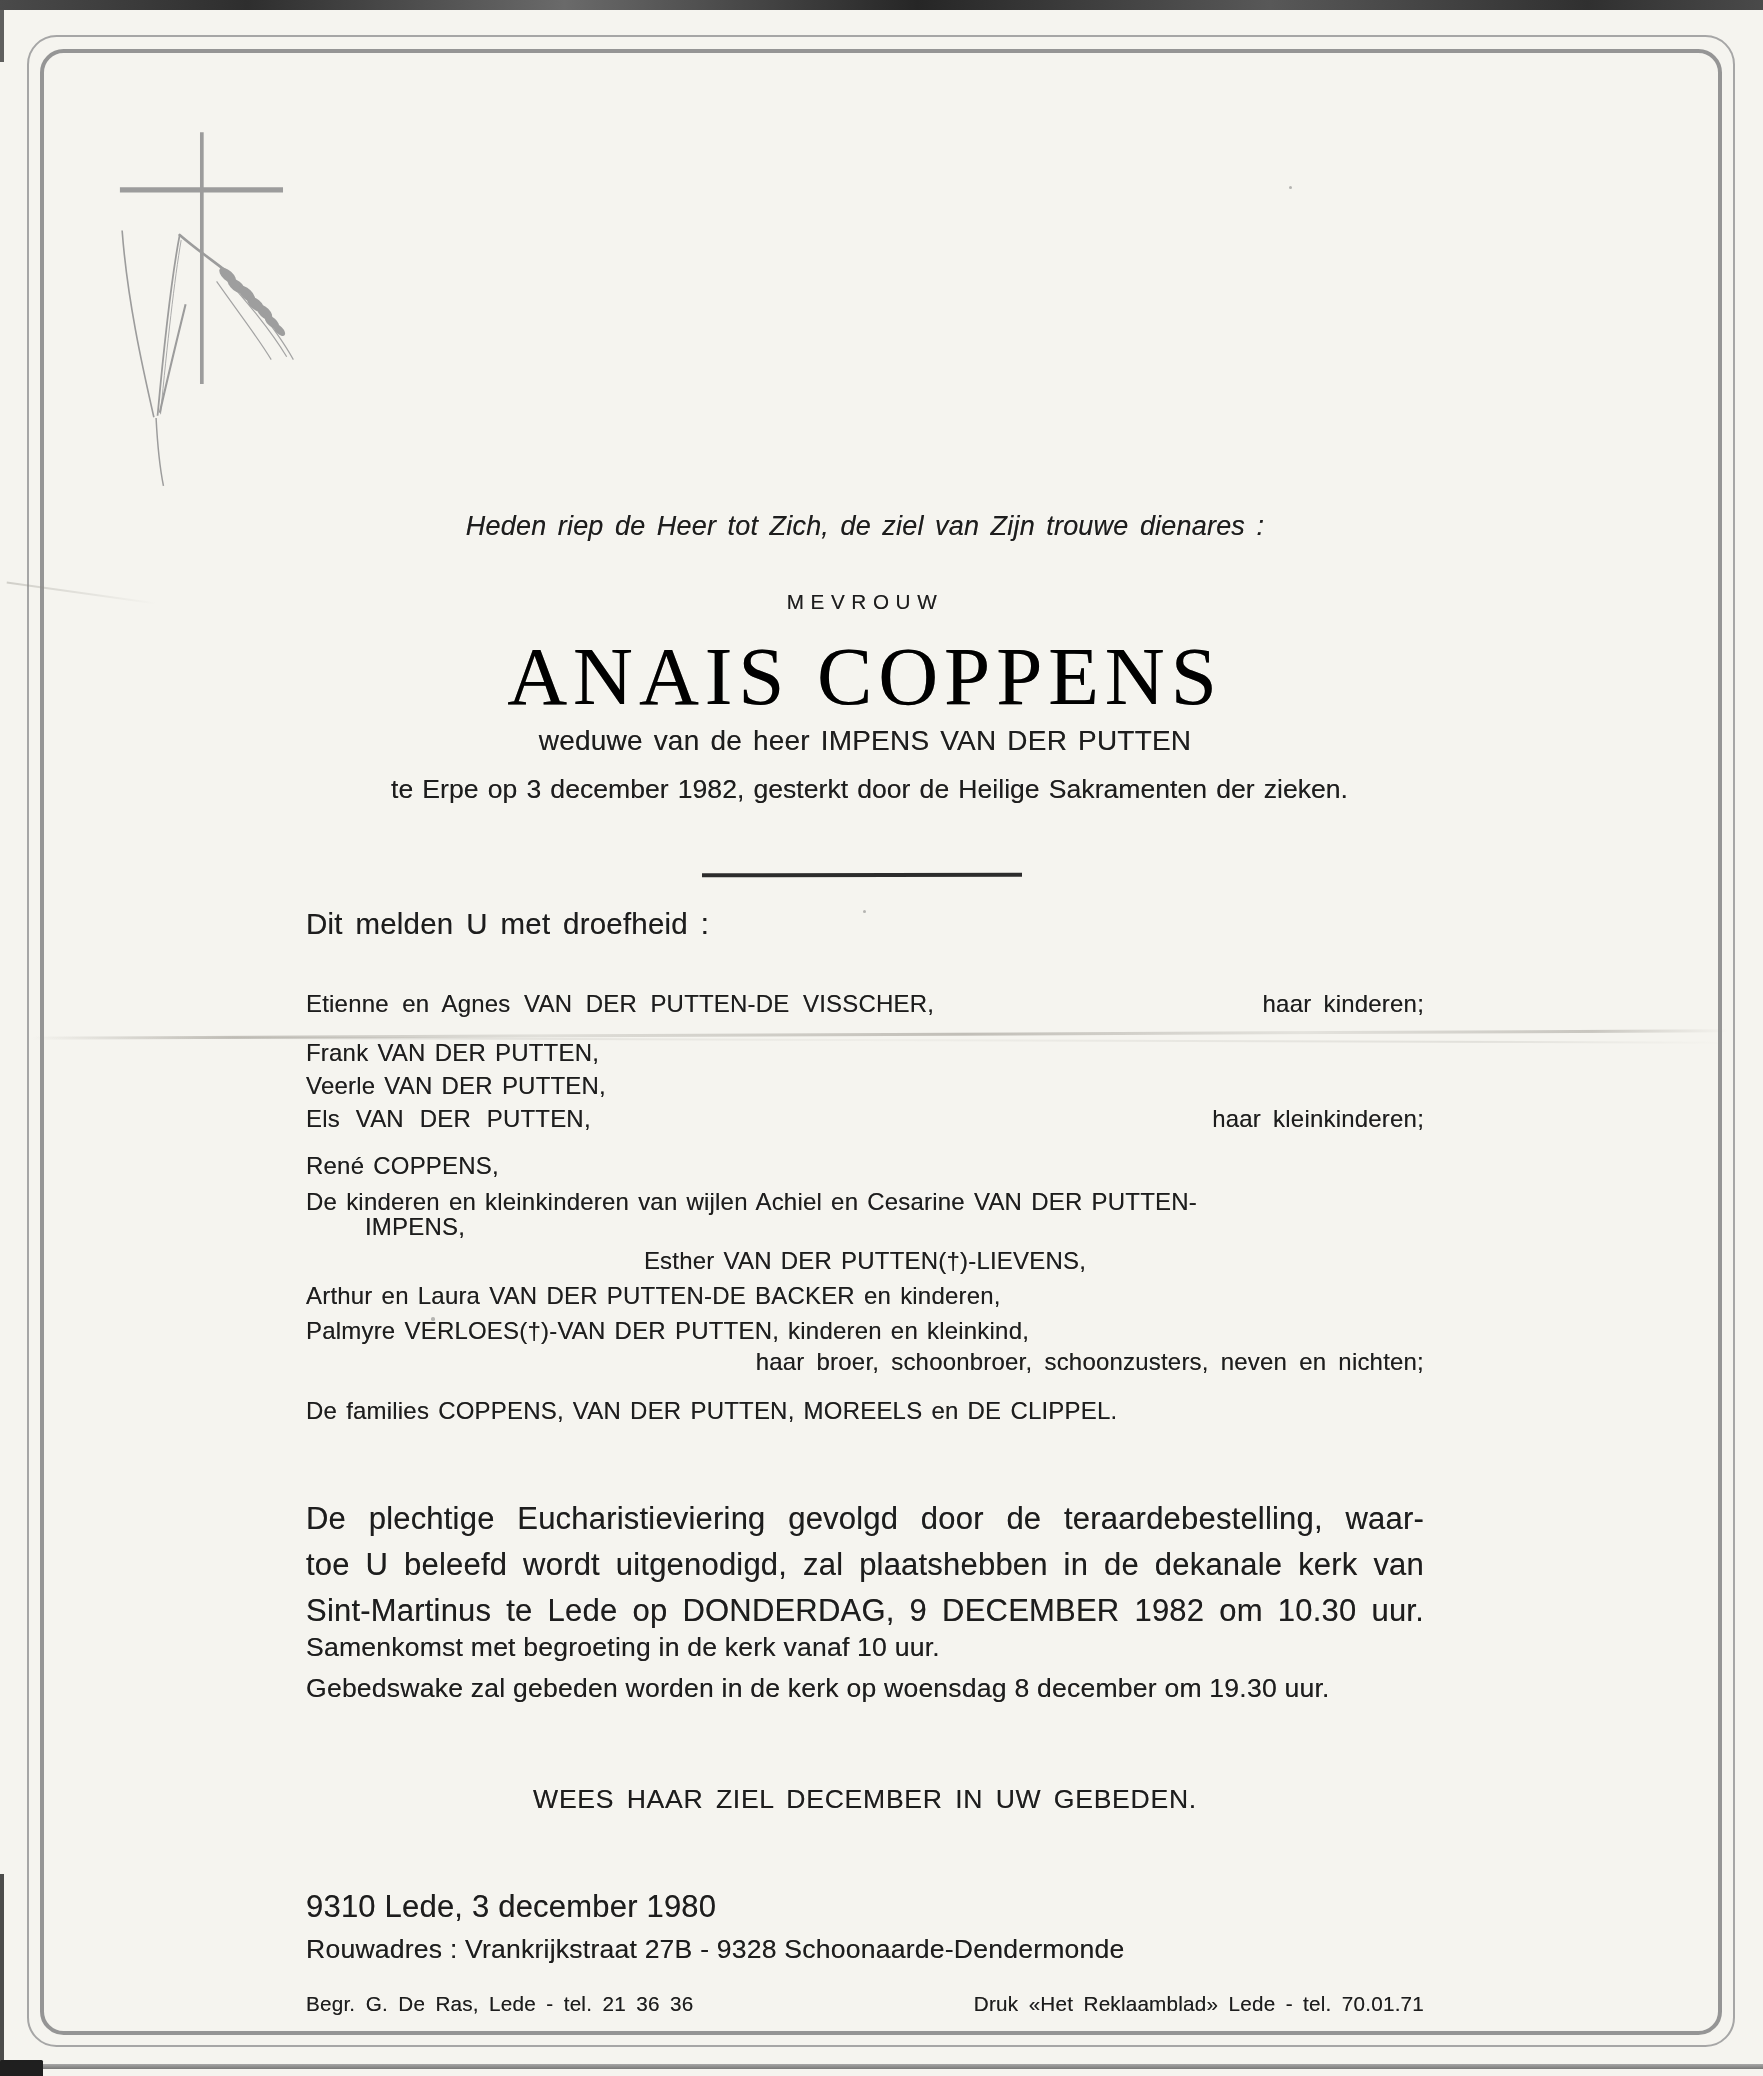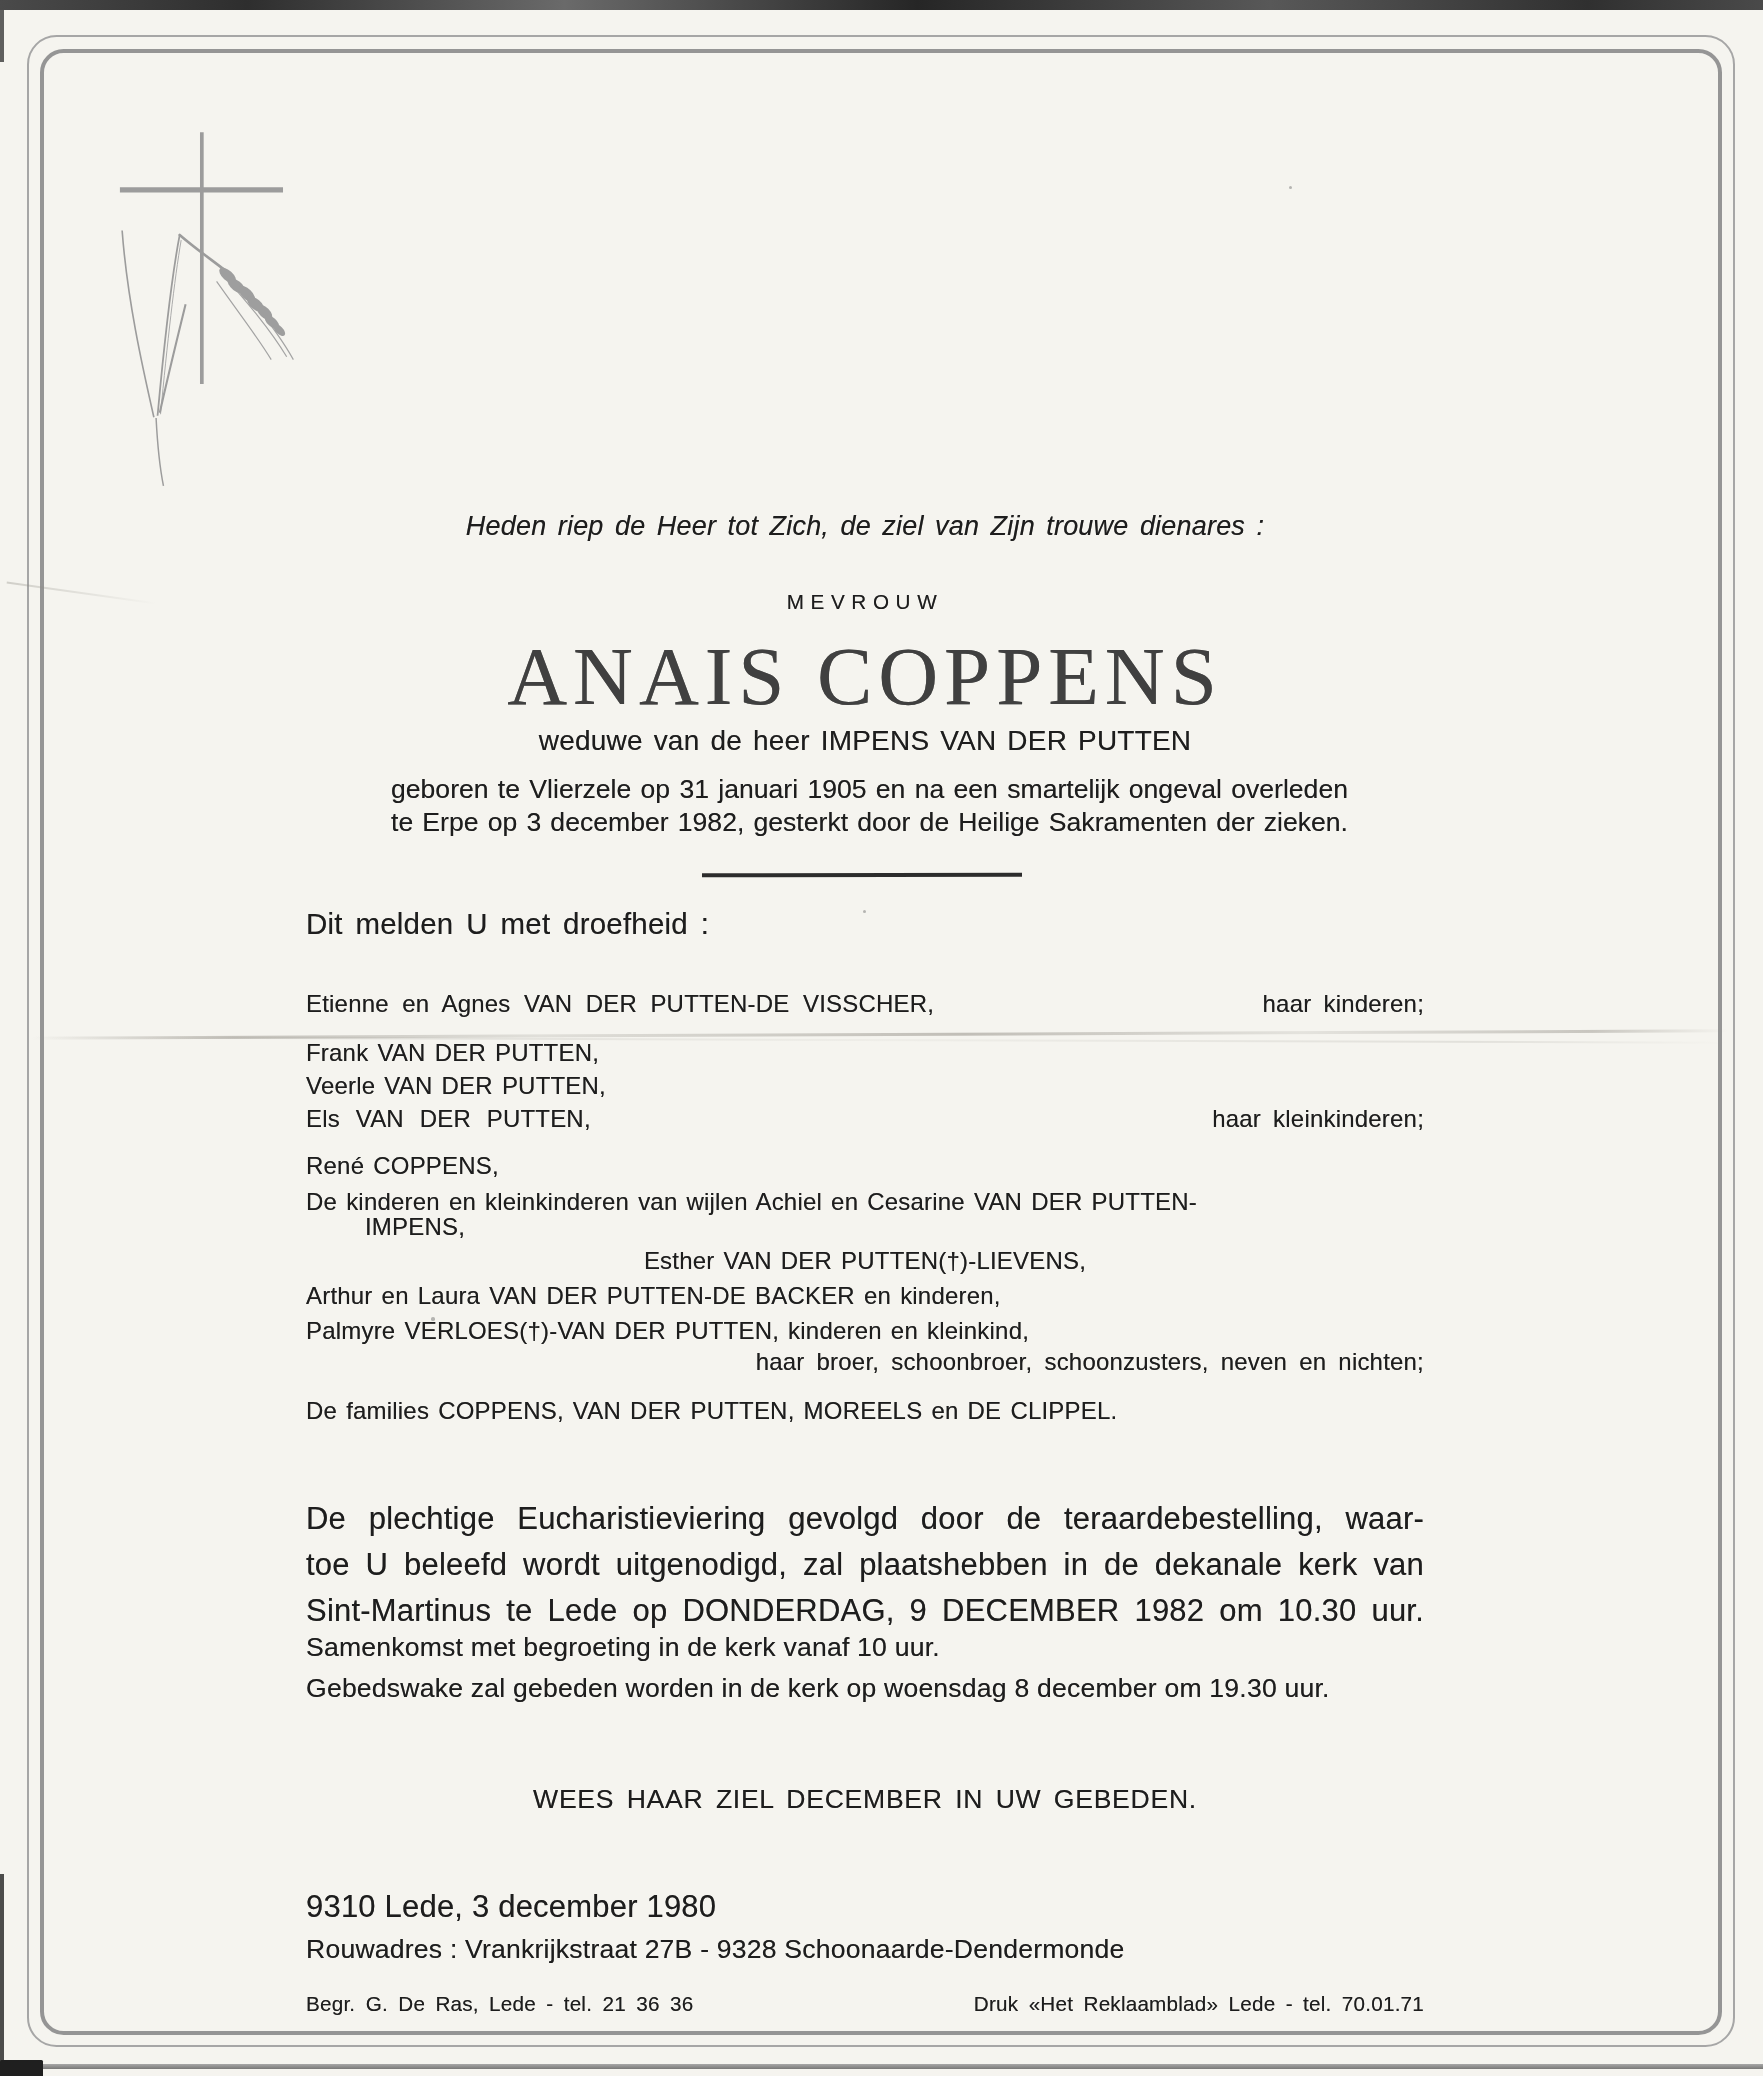--- a/index.html
+++ b/index.html
@@ -28,21 +28,21 @@
   .speck{position:absolute;border-radius:50%;background:#666;opacity:.45;}
   .speck1{left:431px;top:1317px;width:3.7px;height:3.7px;}
   .speck2{left:1289px;top:186px;width:3px;height:3px;}
   .speck3{left:863px;top:910px;width:3px;height:3px;}
   
   .txt{position:absolute;white-space:nowrap;text-shadow:0 0 0.5px rgba(25,25,25,.55);letter-spacing:0.2px;line-height:1.2;}
   .col{left:306px;width:1118px;}
   .center{text-align:center;}
   .intro{top:510px;font-size:27px;word-spacing:3.7px;font-style:italic;}
   .honorific{top:590px;font-size:20.7px;letter-spacing:6.6px;word-spacing:3px;}
-  .deceased{top:627px;font-family:"Liberation Serif","DejaVu Serif",serif;font-size:83px;letter-spacing:5.9px;color:#404040;}
+  .deceased{top:627px;font-family:"Liberation Serif","DejaVu Serif",serif;font-size:83px;letter-spacing:5.9px;color:#000000;}
   .widow{top:724px;font-size:28px;word-spacing:3px;}
   .born{position:absolute;left:391px;top:773px;width:957px;font-size:26.6px;line-height:33px;
         text-shadow:0 0 0.5px rgba(25,25,25,.55);}
   .jline{text-align:justify;text-align-last:justify;white-space:normal;}
   .divider{position:absolute;left:702px;top:873px;width:320px;height:3.7px;background:#2c2c2c;transform:rotate(-.1deg);}
   .lead{top:906px;font-size:29.5px;word-spacing:4.4px;}
   .row{position:absolute;left:306px;width:1118px;font-size:24px;word-spacing:2.2px;
        text-shadow:0 0 0.5px rgba(25,25,25,.55);letter-spacing:0.2px;}
   .row .rel{word-spacing:5.2px;}
   .flexrow{display:flex;justify-content:space-between;}
@@ -108,21 +108,20 @@
     <path d="M101,247 C 88,300 74,358 66,394" stroke="#9c9c9c" stroke-width="2.8"></path>
     <path d="M61,401 C 63,440 66,468 71,493" stroke="#9c9c9c" stroke-width="2"></path>
   </svg>
 
   <div class="txt col center intro">Heden riep de Heer tot Zich, de ziel van Zijn trouwe dienares :</div>
   <div class="txt col center honorific">MEVROUW</div>
   <div class="txt col center deceased">ANAIS COPPENS</div>
   <div class="txt col center widow">weduwe van de heer IMPENS VAN DER PUTTEN</div>
 
   <div class="born">
-    <div class="jline">geboren te Vlierzele op 31 januari 1905 en na een smartelijk ongeval overleden</div>
     <div class="jline">te Erpe op 3 december 1982, gesterkt door de Heilige Sakramenten der zieken.</div>
   </div>
 
   <div class="divider"></div>
 
   <div class="txt lead" style="left:306px;">Dit melden U met droefheid :</div>
 
   <div class="row r0 flexrow">
     <span class="lhs">Etienne en Agnes VAN DER PUTTEN-DE VISSCHER,</span>
     <span class="rel">haar kinderen;</span>

